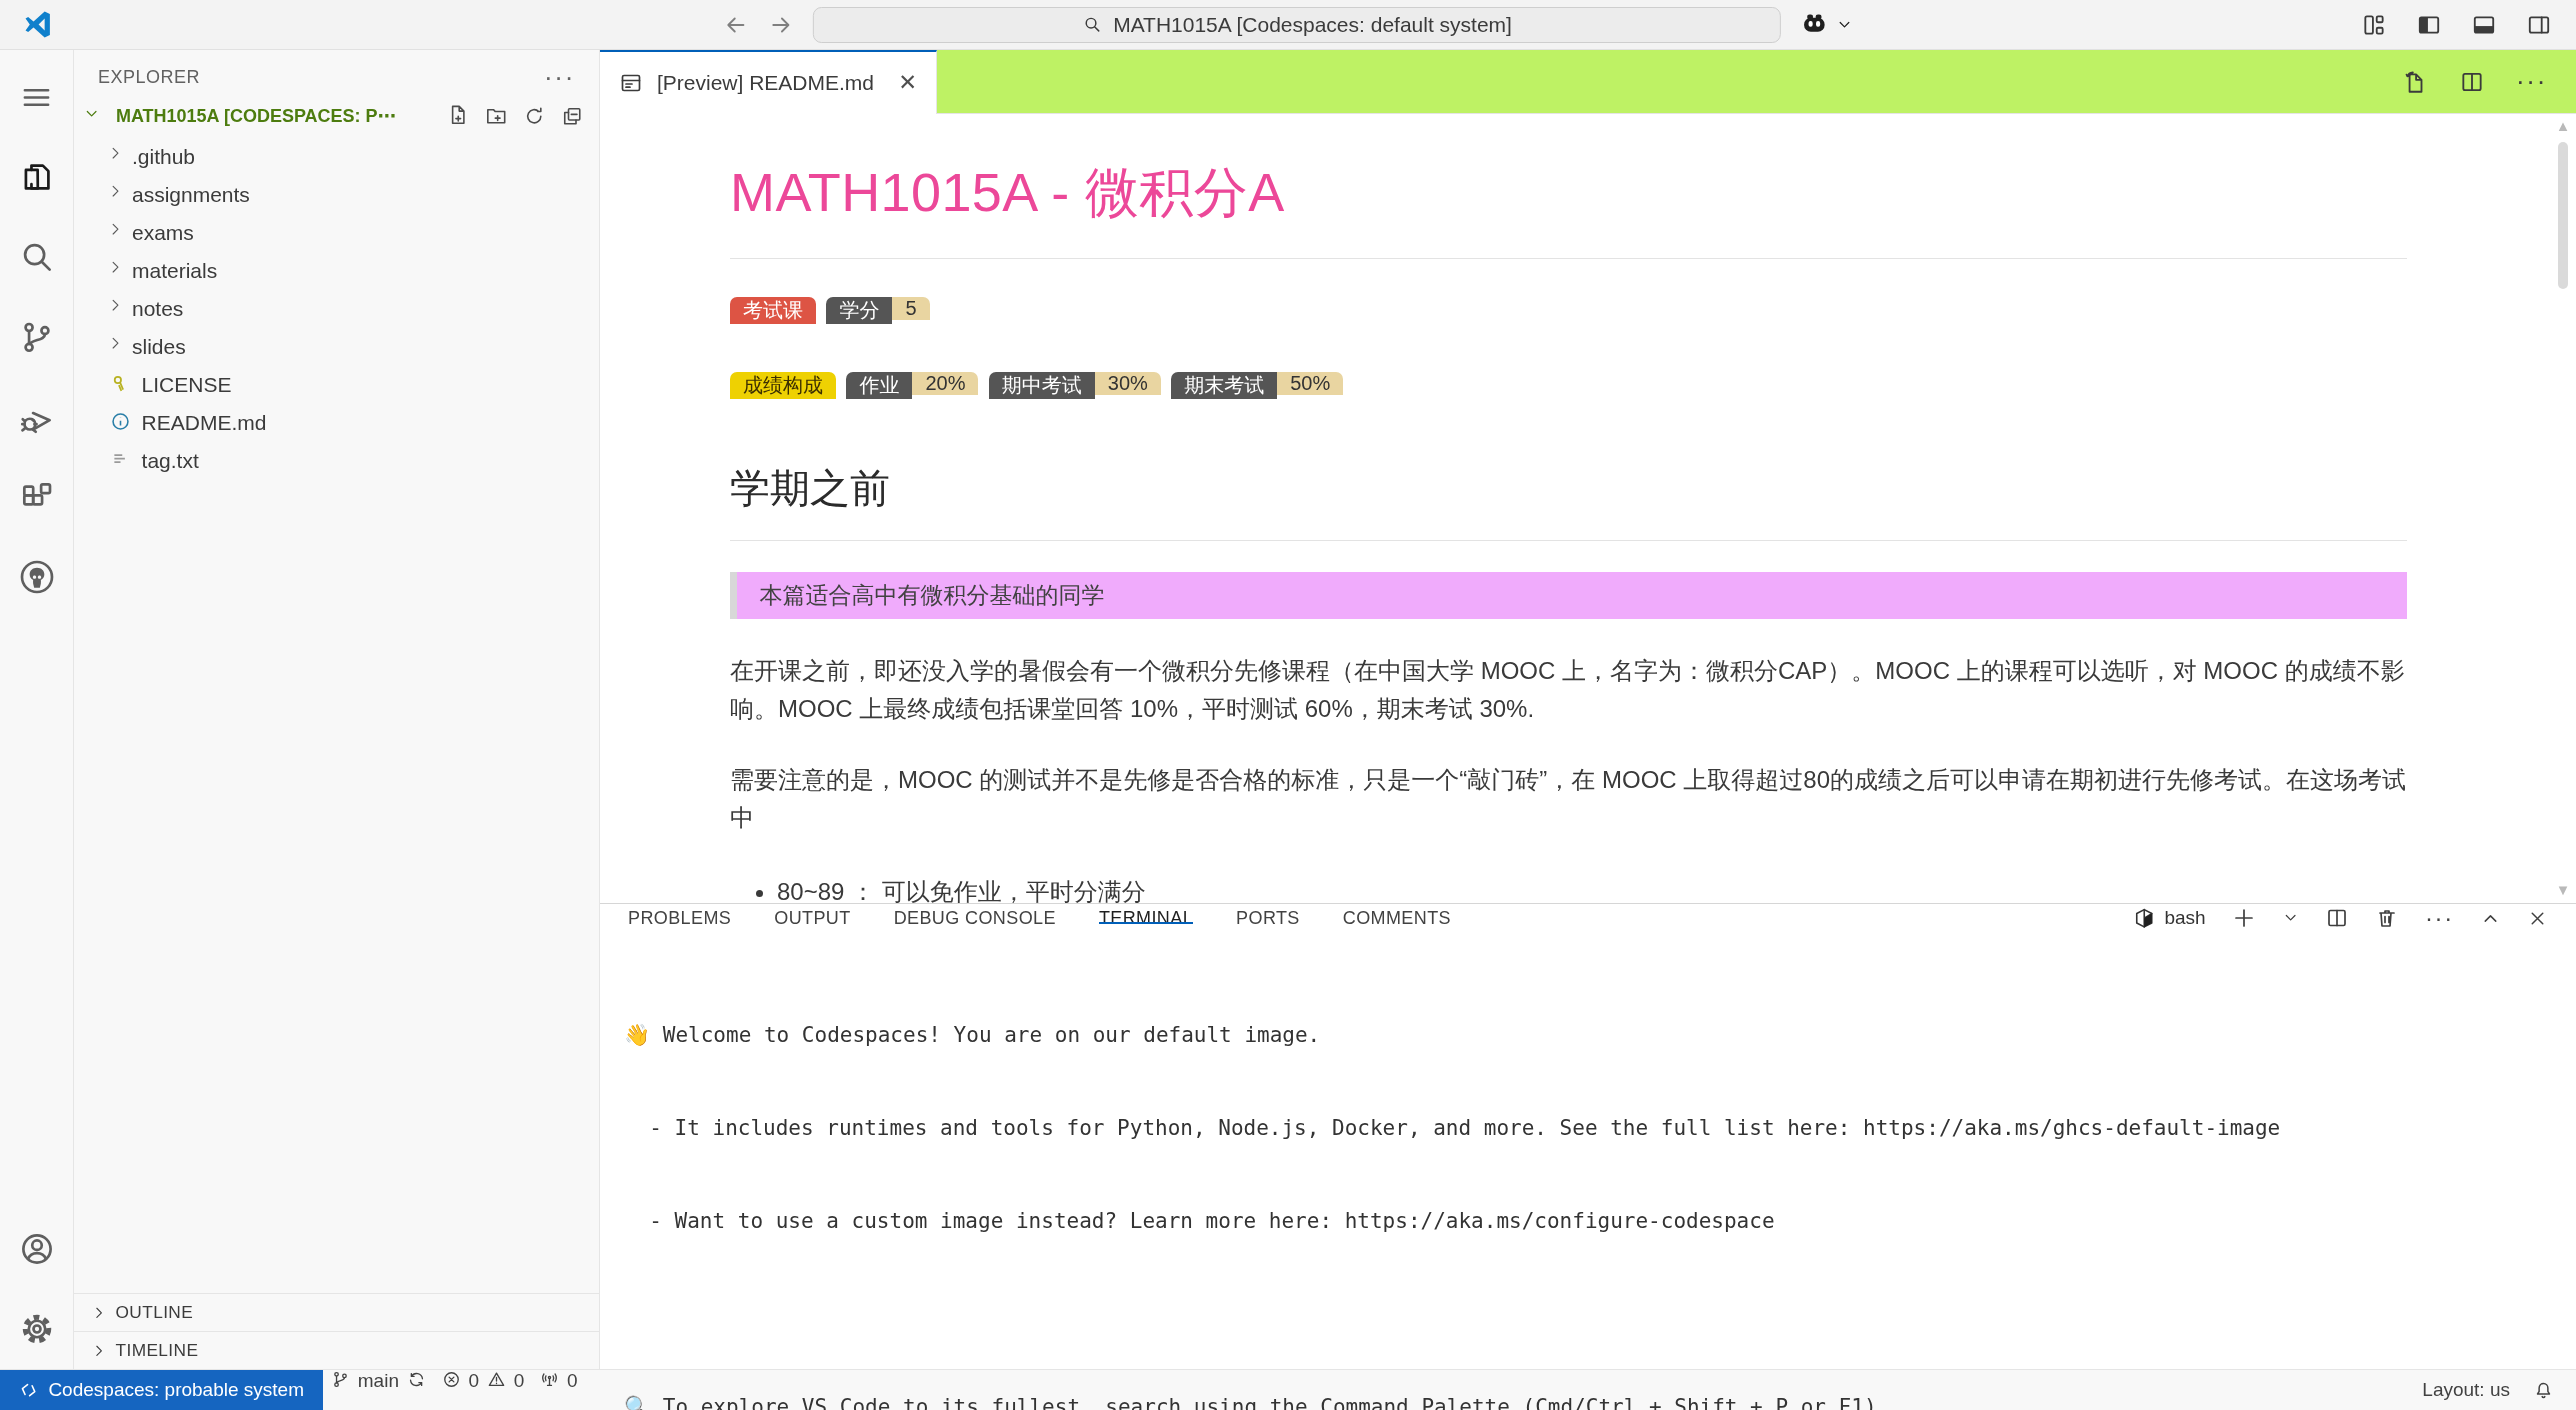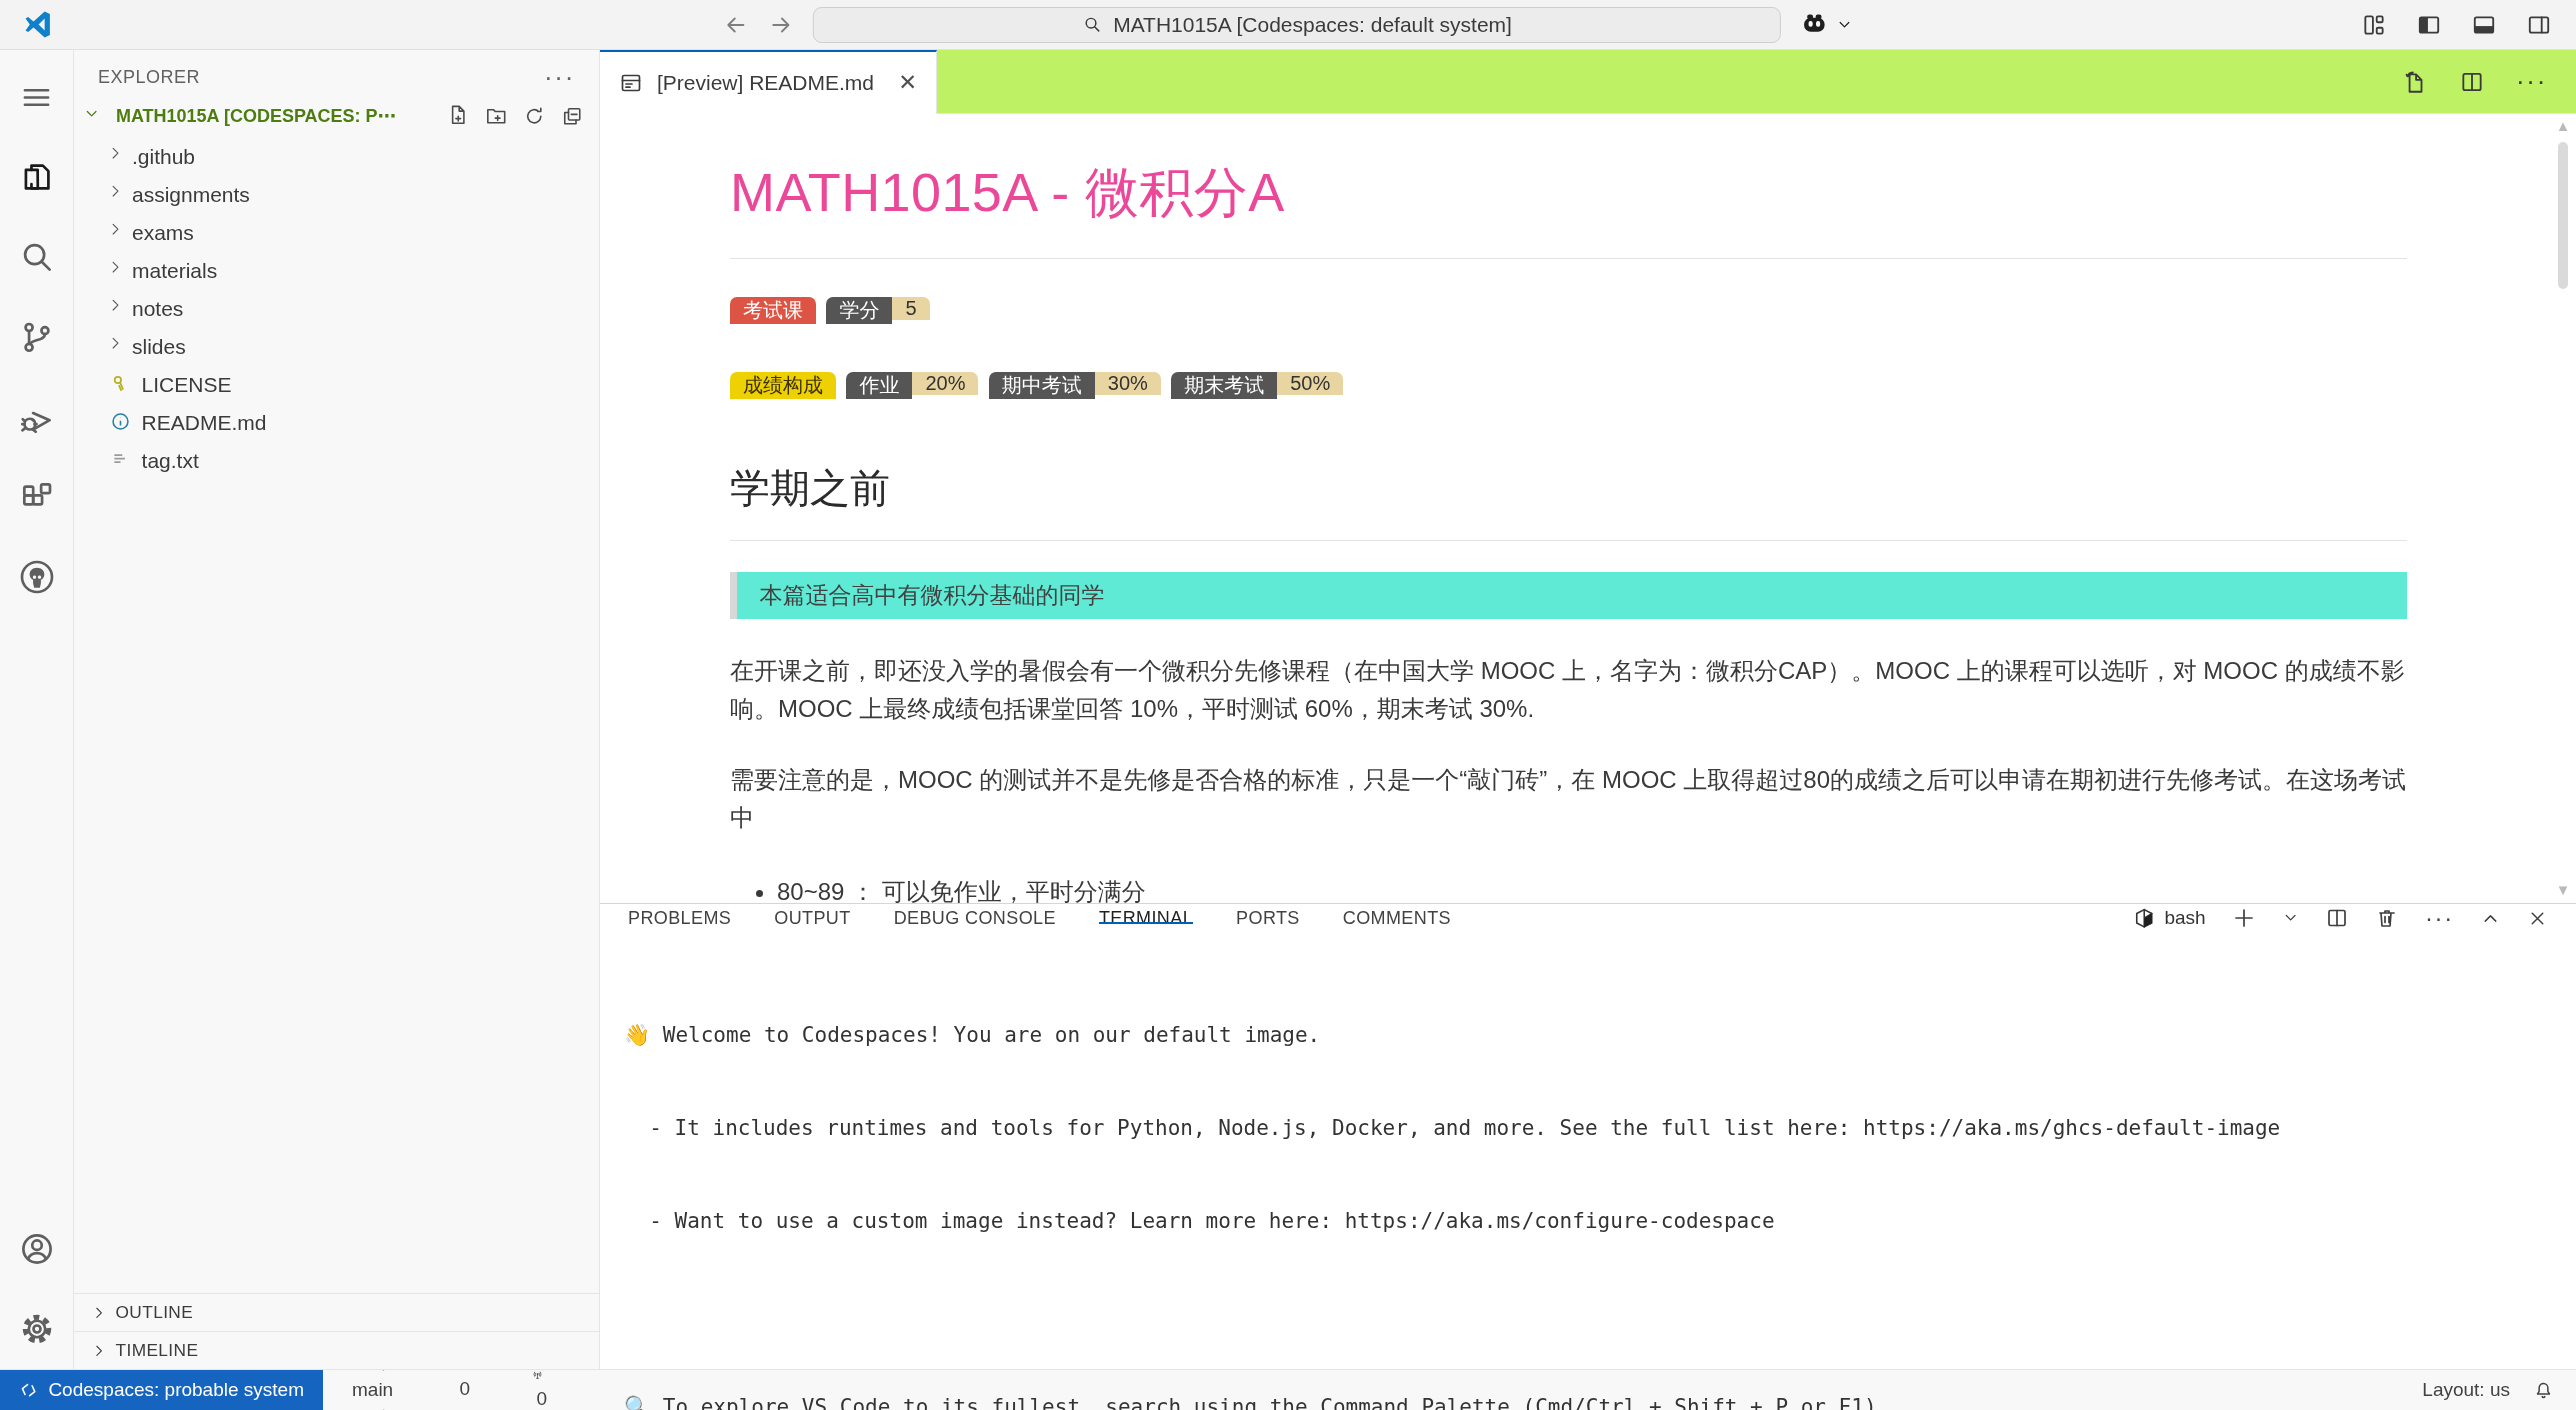--- a/index.html
+++ b/index.html
@@ -72,21 +72,21 @@
   .badge-row.r1{margin-top:38px;}
   .badge-row.r2{margin-top:40px;}
   .badge{display:flex;border-radius:7px;overflow:hidden;font-size:20px;height:35px;align-items:flex-start;}
   .badge>span{display:flex;align-items:center;padding:0 13px;}
   .b-red{background:var(--badge-red);color:#fff;}
   .b-yellow{background:var(--badge-yellow);color:#3d3000;}
   .b-label{background:var(--badge-label);color:#fff;}
   .b-value{background:var(--badge-tan);color:#333;}
   .md h2{font-size:40px;font-weight:300;color:#2b2b2b;margin:54px 0 0 0;padding-bottom:24px;
          border-bottom:1.7px solid #e3e3e3;}
-  .md blockquote{margin:31px 0 0 0;background:#5eead4;border-left:7px solid #d8d8d8;
+  .md blockquote{margin:31px 0 0 0;background:#f0abfc;border-left:7px solid #d8d8d8;
                  padding:7.8px 0 7.8px 22.5px;font-size:23px;color:#424242;}
   .md p{font-size:24px;line-height:38px;margin:33px 0 0 0;color:#3a3a3a;}
   .md ul{margin:35px 0 0 0;padding-left:47px;font-size:24px;color:#3a3a3a;}
   .md li{line-height:40px;margin-top:1.7px;}
   .pv-scroll{position:absolute;right:3.5px;top:5.2px;bottom:5.2px;width:19px;display:flex;
              flex-direction:column;align-items:center;}
   .pv-scroll .arr{color:#b9b9b9;font-size:14.7px;line-height:14.7px;}
   .pv-thumb{width:10.4px;height:147px;background:#dadada;border-radius:5.2px;margin-top:8.6px;}
   .pv-scroll .arr.down{margin-top:auto;}
 
@@ -102,21 +102,21 @@
   .shell-group{display:flex;align-items:center;gap:8.6px;font-size:19px;color:#333;}
   .terminal{flex:1;padding:26px 0 0 24px;font-family:"DejaVu Sans Mono","Liberation Mono",monospace;
             font-size:21px;line-height:31px;color:#333;white-space:pre-wrap;}
   .t-gap{height:31px;}
 
   
   .statusbar{height:41px;background:#f8f8f8;border-top:0.9px solid #e5e5e5;
              display:flex;align-items:center;font-size:19px;color:#424242;}
   .sb-remote{background:var(--remote);color:#fff;height:100%;display:flex;align-items:center;
              gap:10.4px;padding:0 19px;}
-  .sb-item{display:flex;align-items:flex-end;gap:7.8px;padding:0 29px;height:100%;flex-direction:column;}
+  .sb-item{display:flex;align-items:flex-start;gap:7.8px;padding:0 8px;height:100%;}
   .sb-right{margin-left:auto;display:flex;align-items:center;gap:22.5px;padding-right:22.5px;}
 </style>
 </head>
 <body>
 
 <div class="titlebar">
   <div class="logo-wrap">
     <svg width="33" height="33" viewBox="0 0 24 24">
       <path fill="#0f80cc" d="M17.2 2.6 21 4.4v15.2l-3.8 1.8-8.1-7.2-3.9 3.2-1.9-1 3.1-4.4-3.1-4.4 1.9-1 3.9 3.2 8.1-7.2zm0 5.1-4.4 4.3 4.4 4.3V7.7z"></path>
     </svg>

